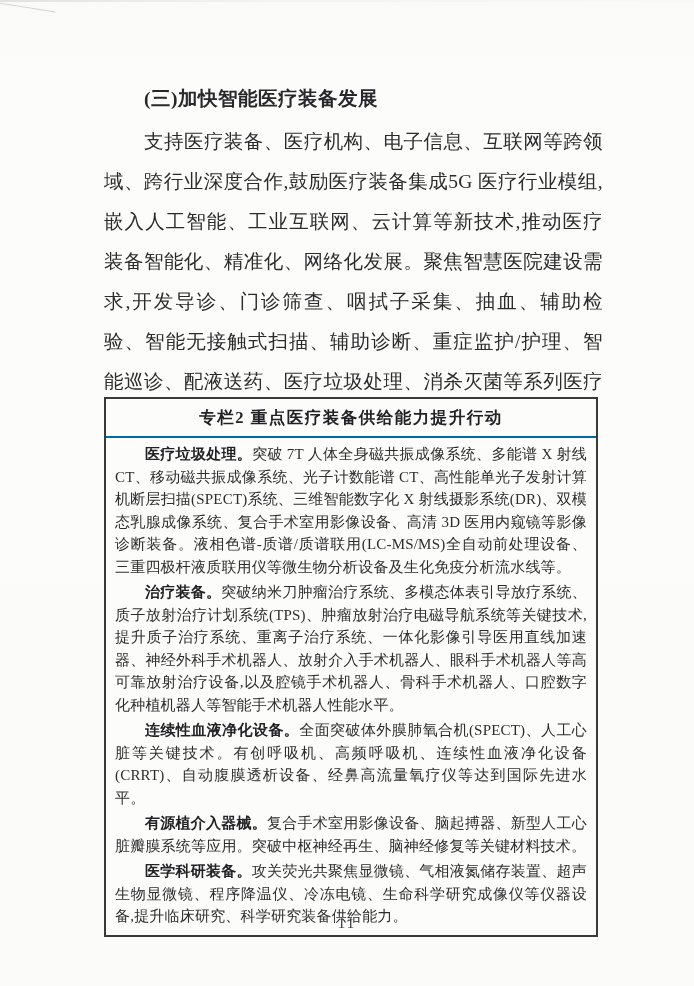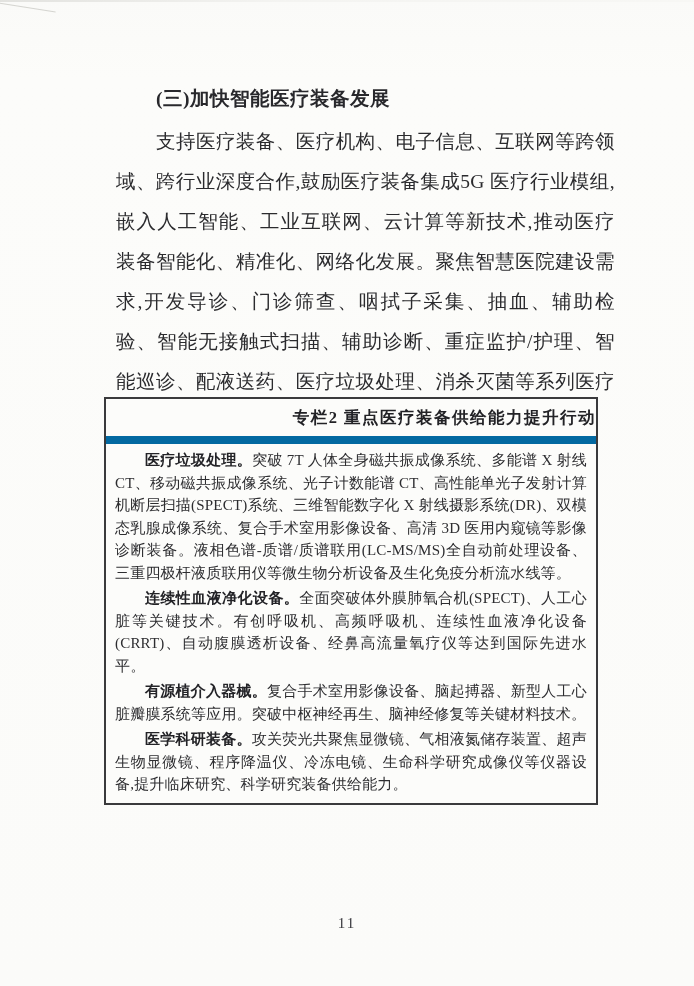--- a/index.html
+++ b/index.html
@@ -29,21 +29,21 @@
   .scan-mark-topleft {
     position: absolute;
     top: 6px; left: -14px;
     width: 70px; height: 1px;
     background: #cbcbc6;
     transform: rotate(9deg);
     opacity: .8;
   }
   .content {
     position: absolute;
-    left: 116px;
+    left: 104px;
     top: 84px;
     width: 499px;
   }
   .section-heading {
     margin: 0 0 9px 0;
     font-size: 19.5px;
     font-weight: 700;
     letter-spacing: 0.5px;
     text-indent: 40px;
     line-height: 29px;
@@ -62,25 +62,25 @@
     position: absolute;
     left: 104px;
     top: 397px;
     width: 490px;
     border: 2px solid #3a3a3c;
     background: #fcfcfa;
   }
   .box-title {
     height: 37px;
     line-height: 37px;
-    text-align: right;
+    text-align: center;
     font-size: 16.5px;
     font-weight: 700;
     letter-spacing: 1.5px;
-    border-bottom: 8px solid #0369a1;
+    border-bottom: 2px solid #0369a1;
     color: #222226;
   }
   .box-body {
     padding: 5px 9px 7px 9px;
   }
   .box-body p {
     margin: 0;
     font-size: 15px;
     line-height: 22.5px;
     letter-spacing: 0.2px;
@@ -114,20 +114,21 @@
 
   <div class="content">
     <h2 class="section-heading">(三)加快智能医疗装备发展</h2>
     <p class="main-paragraph">支持医疗装备、医疗机构、电子信息、互联网等跨领域、跨行业深度合作,鼓励医疗装备集成5G 医疗行业模组,嵌入人工智能、工业互联网、云计算等新技术,推动医疗装备智能化、精准化、网络化发展。聚焦智慧医院建设需求,开发导诊、门诊筛查、咽拭子采集、抽血、辅助检验、智能无接触式扫描、辅助诊断、重症监护/护理、智能巡诊、配液送药、医疗垃圾处理、消杀灭菌等系列医疗机器人,提升安全诊疗防护能力。</p>
   </div>
 
   <div class="highlight-box">
     <div class="box-title">专栏2 重点医疗装备供给能力提升行动</div>
     <div class="box-body">
       <p><span class="lead">医疗垃圾处理。</span><span>突破 7T 人体全身磁共振成像系统、多能谱 X 射线 CT、移动磁共振成像系统、光子计数能谱 CT、高性能单光子发射计算机断层扫描(SPECT)系统、三维智能数字化 X 射线摄影系统(DR)、双模态乳腺成像系统、复合手术室用影像设备、高清 3D 医用内窥镜等影像诊断装备。液相色谱-质谱/质谱联用(LC-MS/MS)全自动前处理设备、三重四极杆液质联用仪等微生物分析设备及生化免疫分析流水线等。</span></p>
+      <p><span class="lead">治疗装备。</span><span>突破纳米刀肿瘤治疗系统、多模态体表引导放疗系统、质子放射治疗计划系统(TPS)、肿瘤放射治疗电磁导航系统等关键技术,提升质子治疗系统、重离子治疗系统、一体化影像引导医用直线加速器、神经外科手术机器人、放射介入手术机器人、眼科手术机器人等高可靠放射治疗设备,以及腔镜手术机器人、骨科手术机器人、口腔数字化种植机器人等智能手术机器人性能水平。</span></p>
       <p><span class="lead">连续性血液净化设备。</span><span>全面突破体外膜肺氧合机(SPECT)、人工心脏等关键技术。有创呼吸机、高频呼吸机、连续性血液净化设备(CRRT)、自动腹膜透析设备、经鼻高流量氧疗仪等达到国际先进水平。</span></p>
       <p><span class="lead">有源植介入器械。</span><span>复合手术室用影像设备、脑起搏器、新型人工心脏瓣膜系统等应用。突破中枢神经再生、脑神经修复等关键材料技术。</span></p>
       <p><span class="lead">医学科研装备。</span><span>攻关荧光共聚焦显微镜、气相液氮储存装置、超声生物显微镜、程序降温仪、冷冻电镜、生命科学研究成像仪等仪器设备,提升临床研究、科学研究装备供给能力。</span></p>
     </div>
   </div>
 
   <div class="page-number">11</div>
 </div>
 
 </body></html>

